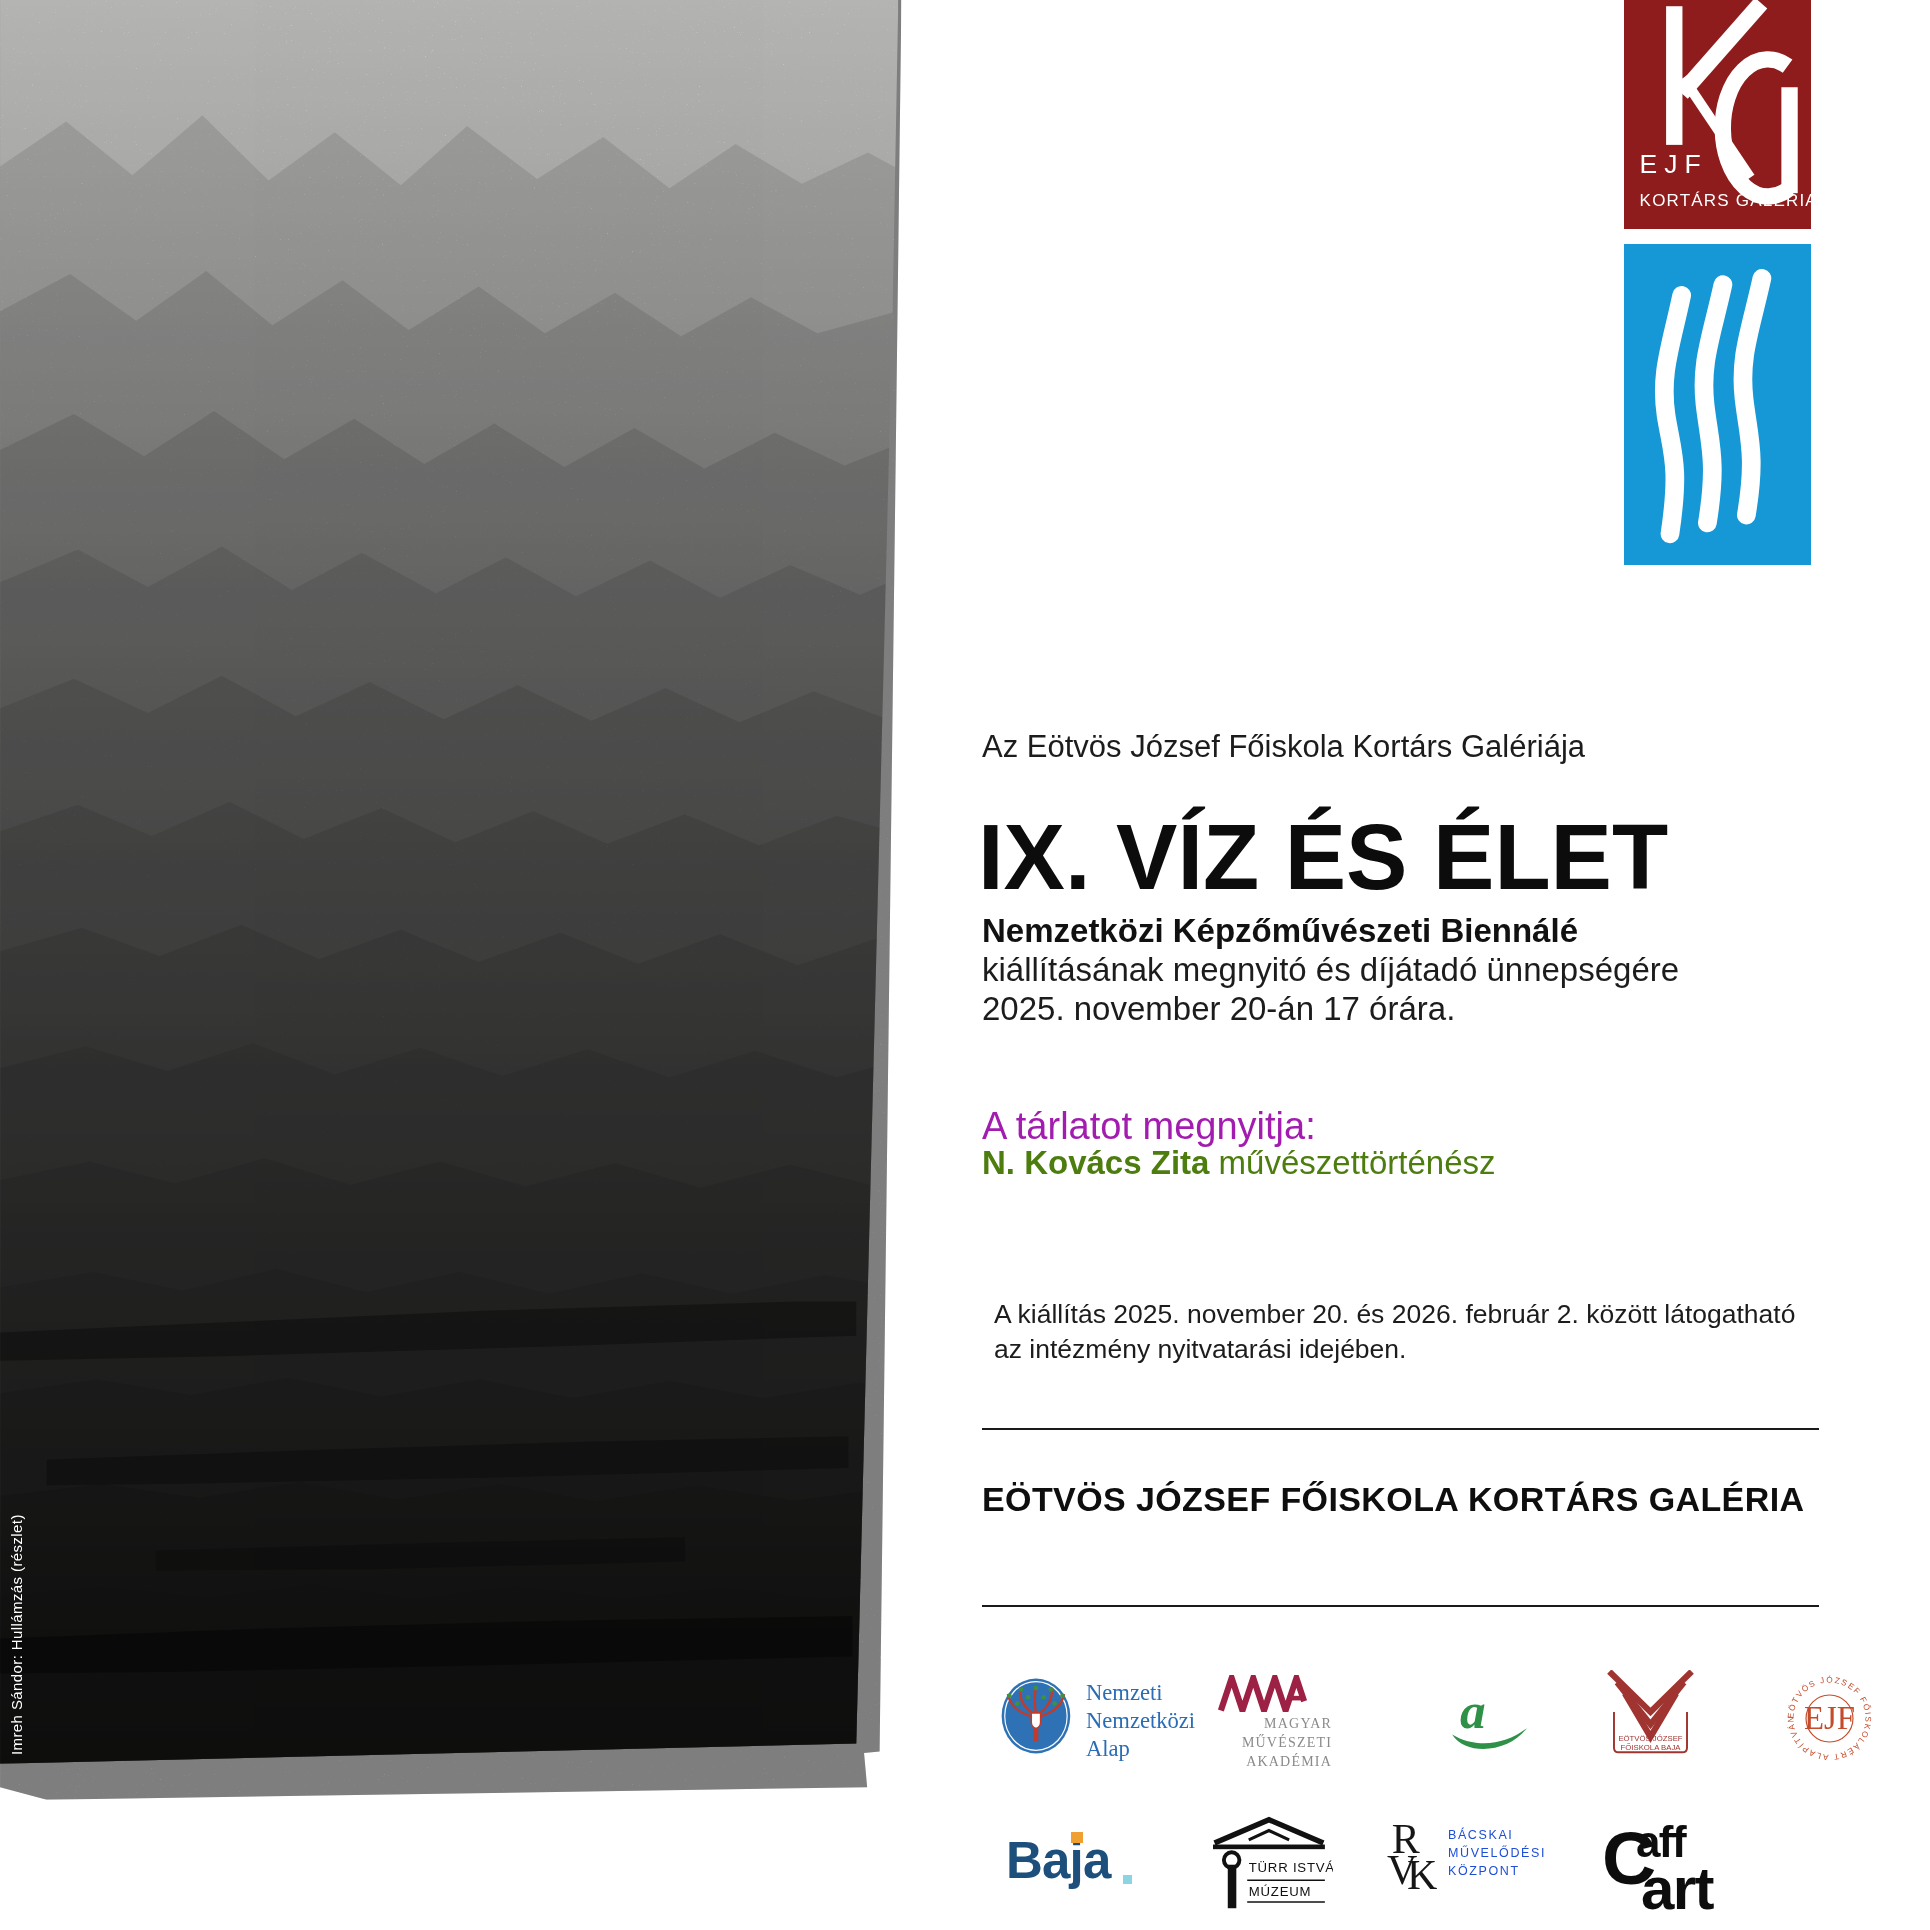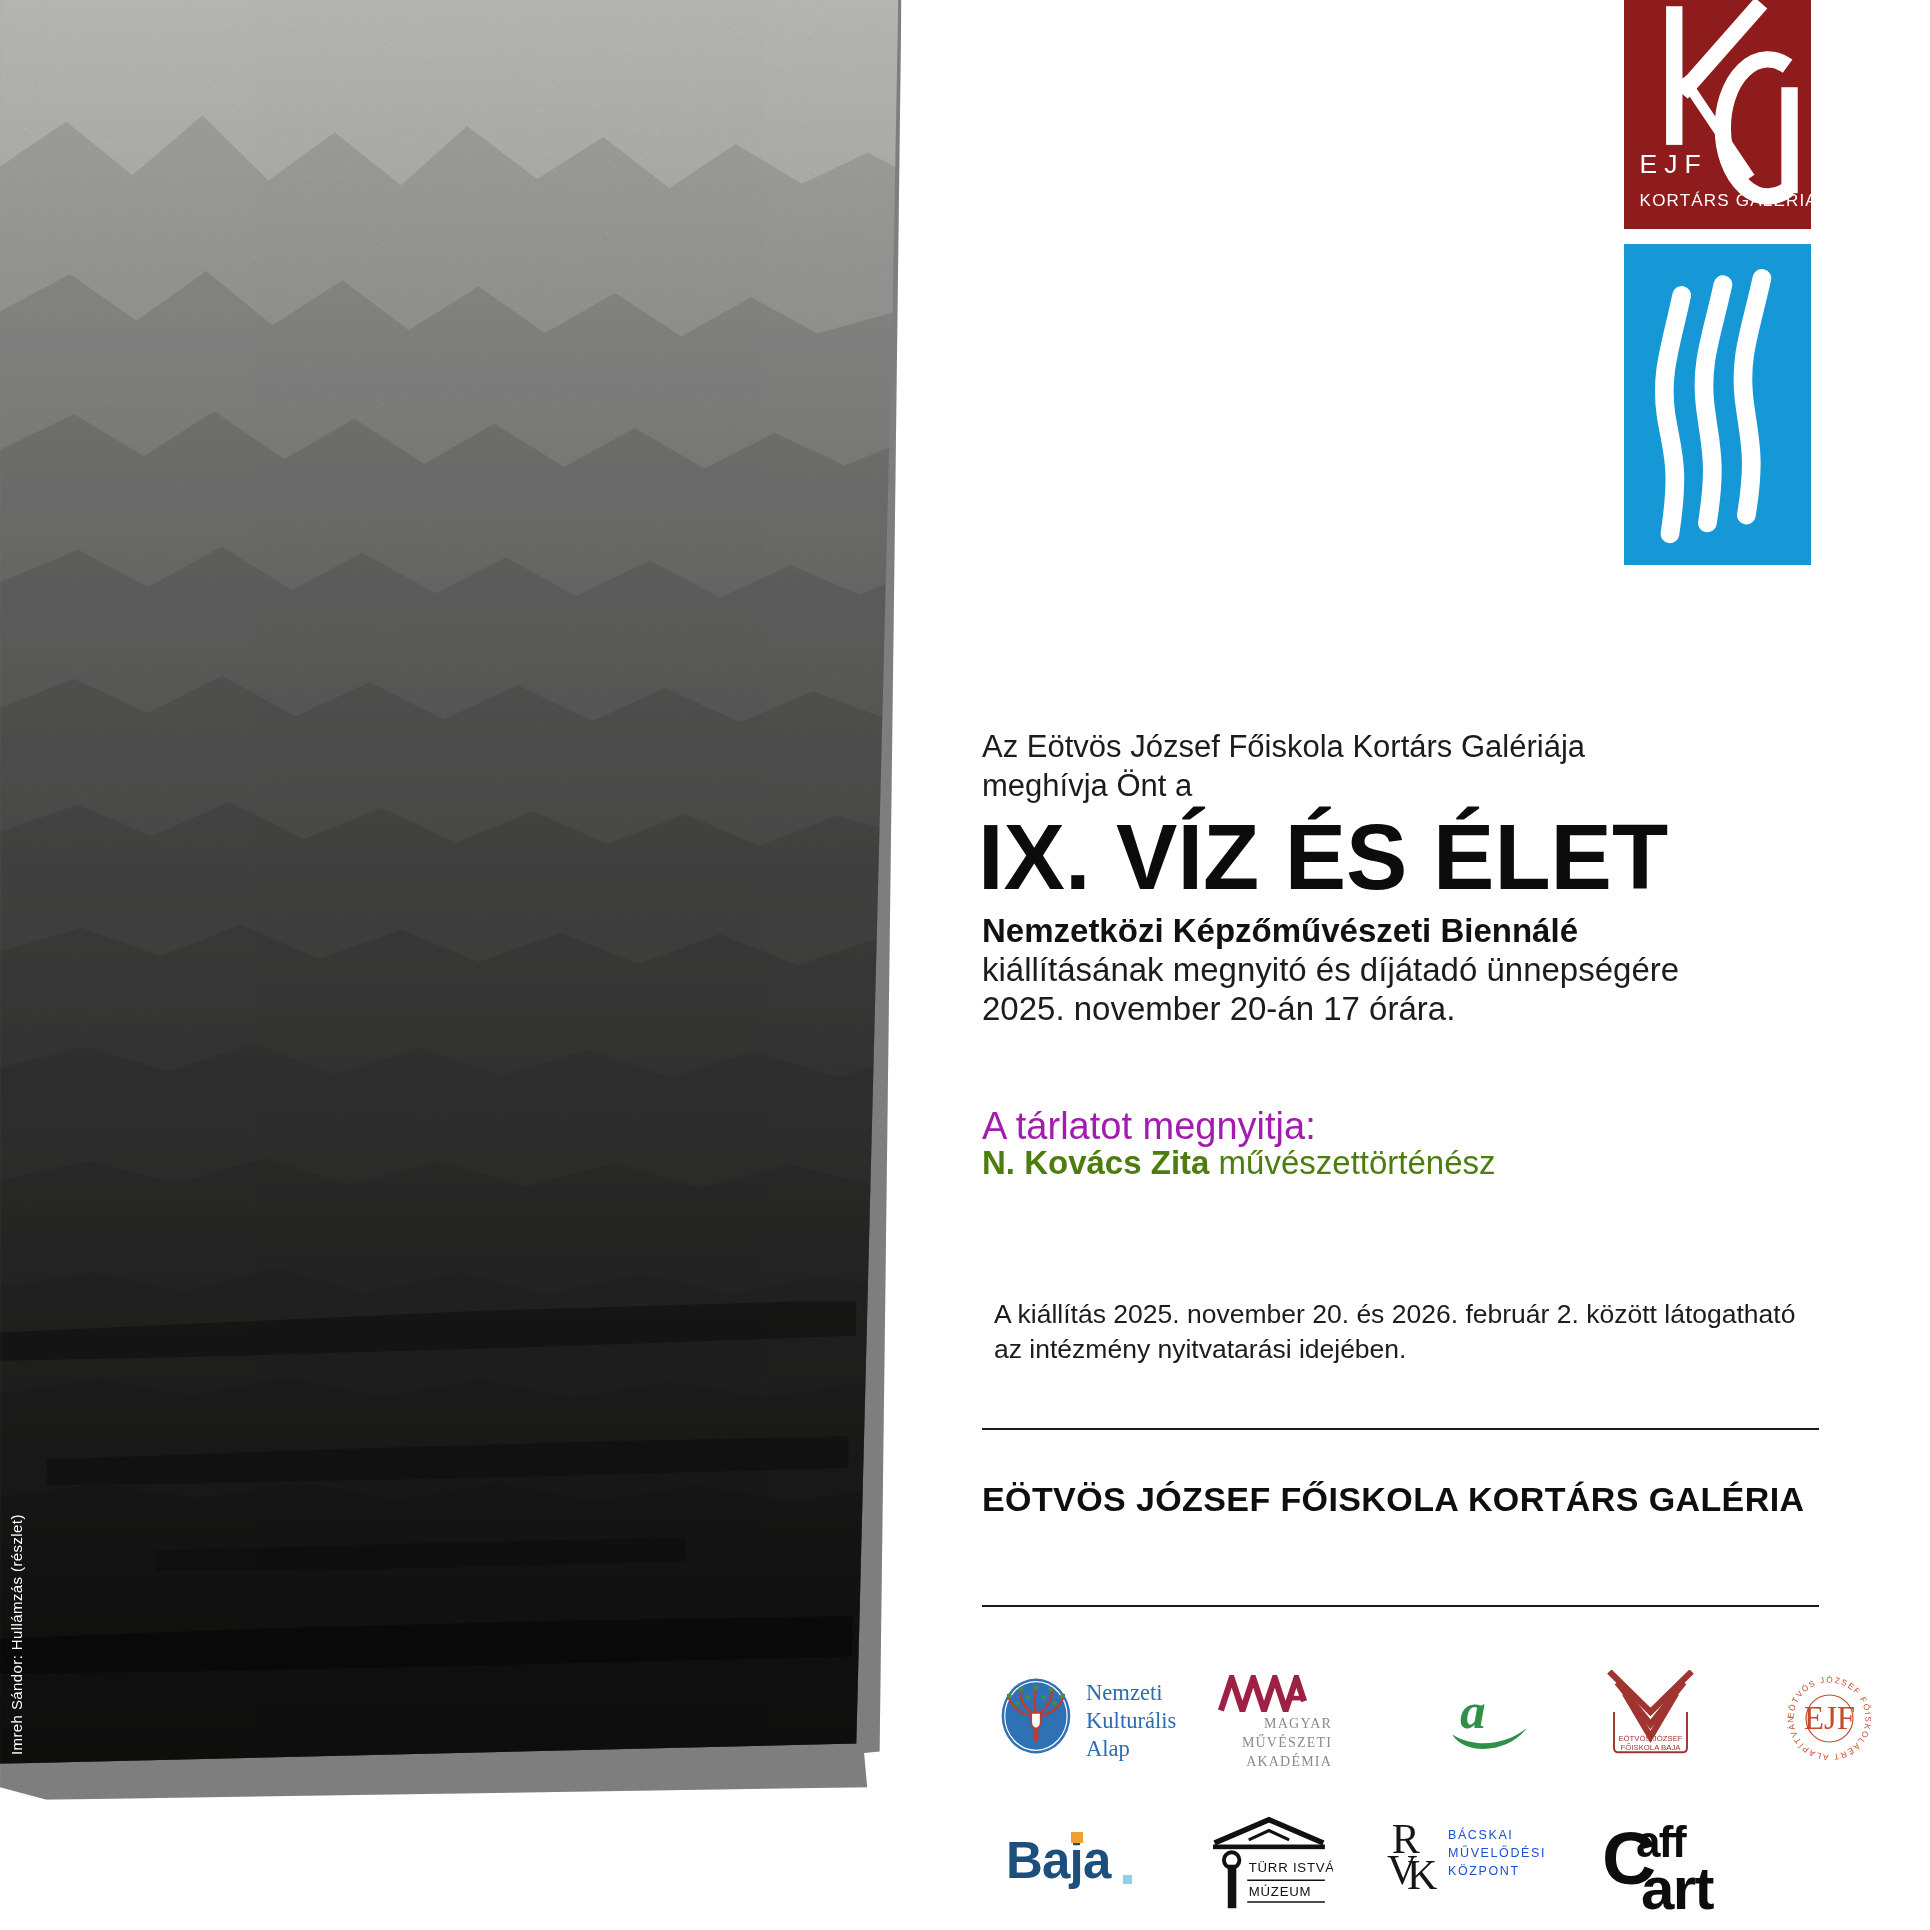--- a/index.html
+++ b/index.html
@@ -134,21 +134,20 @@
       <g fill="none" stroke="#fff" stroke-width="24" stroke-linecap="round">
         <path d="M 74,66 C 60,132 46,166 54,220 C 62,270 72,284 59,372"></path>
         <path d="M 127,52 C 112,120 98,152 104,206 C 110,258 120,278 107,358"></path>
         <path d="M 177,44 C 162,112 148,144 154,198 C 160,250 170,270 157,348"></path>
       </g>
     </svg>
   </div>
 
   <div class="intro">
     <div>Az Eötvös József Főiskola Kortárs Galériája</div>
-    <div>meghívja Önt a</div>
   </div>
 
   <div class="title">IX. VÍZ ÉS ÉLET</div>
   <div class="subtitle">Nemzetközi Képzőművészeti Biennálé</div>
   <div class="bodyline1">kiállításának megnyitó és díjátadó ünnepségére</div>
   <div class="bodyline2">2025. november 20-án 17 órára.</div>
 
   <div class="opener1">A tárlatot megnyitja:</div>
   <div class="opener2"><b>N. Kovács Zita</b><span> művészettörténész</span></div>
 
@@ -181,21 +180,21 @@
           <circle cx="46" cy="14" r="3"></circle>
           <circle cx="56" cy="26" r="3"></circle>
         <circle cx="65" cy="16" r="3"></circle>
           <circle cx="70" cy="34" r="3"></circle>
           <circle cx="80" cy="24" r="3"></circle>
       </g>
       <path d="M40,46 L52,46 L52,58 C52,64 46,66 46,66 C46,66 40,64 40,58 Z" fill="#fff" stroke="#c23b2a" stroke-width="2"></path>
     </svg>
     <div class="nka-text">
       <div>Nemzeti</div>
-      <div>Kulturális</div>
+      <div>Nemzetközi</div>
       <div>Alap</div>
     </div>
   </div>
 
   <div class="mma">
     <svg width="93" height="37" viewBox="0 0 120 48" style="display:block;margin:0 auto;">
       <path d="M6,46 L20,4 L34,46 L48,4 L62,46 L76,4 L90,46 L104,4 L114,34" fill="none" stroke="#9d2145" stroke-width="8"></path>
       <line x1="92" y1="30" x2="112" y2="30" stroke="#9d2145" stroke-width="6"></line>
     </svg>
     <div class="mma-text">

